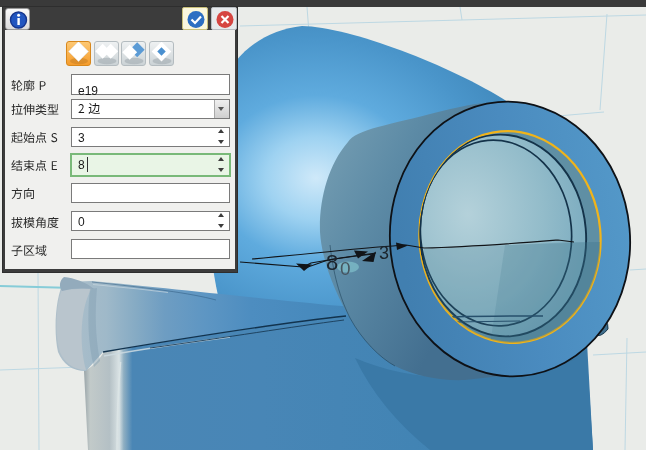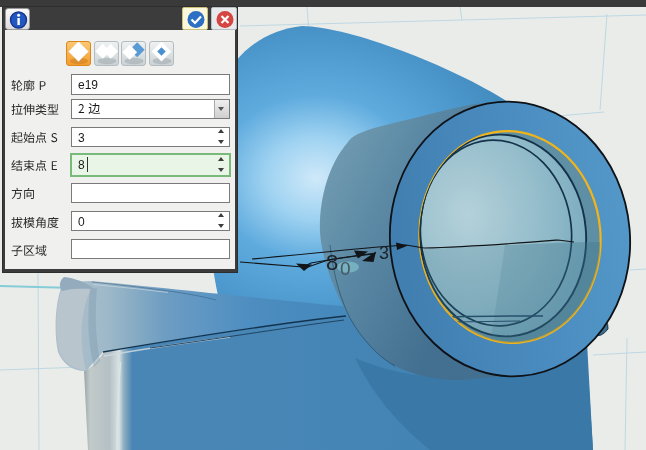--- a/index.html
+++ b/index.html
@@ -187,21 +187,21 @@
 <svg style="position:absolute;left:11px;top:186px" width="26" height="16">
     <path d="M5.3 2.2C5.6 2.7 6 3.5 6.1 4H0.8V4.9H4.1C3.9 7.6 3.6 10.7 0.6 12.3C0.8 12.4 1.1 12.8 1.2 13C3.5 11.8 4.4 9.8 4.8 7.7H9.1C8.9 10.4 8.6 11.5 8.3 11.9C8.1 12 8 12 7.7 12C7.4 12 6.6 12 5.7 11.9C5.9 12.2 6 12.5 6 12.8C6.8 12.9 7.6 12.9 8 12.8C8.5 12.8 8.8 12.7 9.1 12.4C9.5 11.9 9.8 10.6 10 7.2C10 7.1 10.1 6.8 10.1 6.8H4.9C5 6.2 5 5.5 5.1 4.9H11.2V4H6.2L7 3.6C6.9 3.1 6.5 2.4 6.1 1.8Z M17.3 1.9C17.1 2.5 16.8 3.3 16.5 4H13.2V13H14.1V4.9H22V11.8C22 12 21.9 12 21.7 12C21.4 12.1 20.6 12.1 19.7 12C19.9 12.3 20 12.7 20 13C21.1 13 21.9 12.9 22.3 12.8C22.7 12.6 22.9 12.4 22.9 11.8V4H17.5C17.8 3.4 18.1 2.7 18.4 2.1ZM16.5 7.3H19.5V9.6H16.5ZM15.6 6.5V11.3H16.5V10.4H20.4V6.5Z" fill="#2b2b2b"></path>
   </svg>
 <svg style="position:absolute;left:11px;top:215px" width="50" height="16">
     <path d="M8.3 2.6C9 3 10 3.6 10.4 4.1L11 3.4C10.5 3 9.5 2.4 8.7 2ZM6.2 1.9C6.2 2.6 6.1 3.4 6.1 4.1H4.5V5H6.1C6 7.8 5.4 10.7 3.5 12.3C3.7 12.4 4 12.7 4.2 12.9C5.4 11.8 6.1 10.3 6.5 8.6C6.9 9.4 7.3 10.1 7.9 10.8C7.2 11.4 6.5 11.9 5.7 12.2C5.8 12.4 6.1 12.7 6.2 12.9C7 12.6 7.8 12.1 8.5 11.4C9.2 12.1 10 12.6 11 13C11.1 12.7 11.4 12.4 11.6 12.2C10.6 11.9 9.8 11.4 9 10.7C9.8 9.7 10.4 8.3 10.7 6.6L10.2 6.4L10 6.5H6.8C6.9 6 6.9 5.5 7 5H11.5V4.1H7C7 3.4 7 2.6 7 1.9ZM9.7 7.3C9.5 8.4 9 9.3 8.4 10.1C7.7 9.3 7.1 8.3 6.8 7.3ZM2.3 1.9V4.3H0.5V5.1H2.3V7.8C1.6 8 0.9 8.2 0.4 8.4L0.7 9.3L2.3 8.7V11.9C2.3 12.1 2.2 12.1 2.1 12.1C1.9 12.1 1.4 12.1 0.9 12.1C1 12.3 1.1 12.7 1.1 12.9C1.9 12.9 2.4 12.9 2.7 12.8C3 12.6 3.2 12.4 3.2 11.9V8.4L4.6 7.9L4.5 7.2L3.2 7.6V5.1H4.4V4.3H3.2V1.9Z M17.7 7H21.8V7.9H17.7ZM17.7 5.5H21.8V6.3H17.7ZM20.8 1.9V2.9H18.9V1.9H18.1V2.9H16.3V3.7H18.1V4.6H18.9V3.7H20.8V4.6H21.7V3.7H23.3V2.9H21.7V1.9ZM16.8 4.8V8.5H19.3C19.2 8.9 19.2 9.2 19.1 9.5H16.1V10.3H18.8C18.4 11.2 17.5 11.9 15.7 12.2C15.9 12.4 16.1 12.8 16.2 13C18.3 12.5 19.3 11.6 19.8 10.3C20.4 11.6 21.5 12.5 23 13C23.2 12.7 23.4 12.4 23.6 12.2C22.2 11.9 21.2 11.3 20.6 10.3H23.3V9.5H20C20.1 9.2 20.1 8.9 20.1 8.5H22.7V4.8ZM14.1 1.9V4.2H12.6V5.1H14.1V5.1C13.8 6.7 13.1 8.6 12.4 9.6C12.5 9.9 12.8 10.2 12.9 10.5C13.3 9.8 13.8 8.7 14.1 7.5V12.9H15V6.8C15.3 7.4 15.7 8.2 15.8 8.6L16.4 7.9C16.2 7.5 15.3 6 15 5.6V5.1H16.2V4.2H15V1.9Z M27.2 5.5H29.8V7H27.2ZM27.2 4.7H27.2C27.5 4.3 27.9 3.9 28.2 3.5H31.5C31.3 3.9 30.9 4.3 30.6 4.7ZM33.6 5.5V7H30.7V5.5ZM28 1.9C27.4 3.1 26.3 4.6 24.7 5.7C24.9 5.8 25.2 6.1 25.3 6.3C25.7 6.1 26 5.8 26.3 5.6V7.7C26.3 9.2 26.1 11.1 24.8 12.4C25 12.5 25.3 12.9 25.5 13.1C26.3 12.3 26.7 11.2 27 10.2H29.8V12.7H30.7V10.2H33.6V11.8C33.6 12 33.5 12 33.3 12C33.1 12 32.4 12.1 31.6 12C31.8 12.3 31.9 12.7 32 12.9C32.9 12.9 33.6 12.9 34 12.8C34.4 12.6 34.5 12.3 34.5 11.8V4.7H31.6C32.1 4.2 32.5 3.6 32.8 3.1L32.2 2.7L32.1 2.7H28.7L29 2.1ZM27.2 7.8H29.8V9.4H27.1C27.2 8.8 27.2 8.3 27.2 7.8ZM33.6 7.8V9.4H30.7V7.8Z M40.6 4.3V5.3H38.7V6.1H40.6V8.1H45.3V6.1H47.2V5.3H45.3V4.3H44.4V5.3H41.5V4.3ZM44.4 6.1V7.3H41.5V6.1ZM45.1 9.6C44.6 10.2 43.8 10.7 42.9 11.1C42.1 10.7 41.4 10.2 40.9 9.6ZM38.9 8.8V9.6H40.4L40 9.7C40.5 10.4 41.2 11 42 11.4C40.8 11.8 39.6 12 38.3 12.1C38.4 12.3 38.6 12.7 38.7 12.9C40.2 12.7 41.6 12.4 42.9 11.9C44.1 12.4 45.5 12.8 47 13C47.1 12.7 47.4 12.4 47.5 12.2C46.2 12.1 45 11.8 43.9 11.4C45 10.9 45.9 10.1 46.4 9.1L45.8 8.8L45.7 8.8ZM41.7 2.1C41.8 2.4 42 2.8 42.2 3.1H37.5V6.4C37.5 8.2 37.4 10.7 36.4 12.6C36.7 12.6 37.1 12.8 37.2 13C38.3 11.1 38.4 8.3 38.4 6.4V4H47.4V3.1H43.2C43 2.7 42.8 2.2 42.6 1.9Z" fill="#2b2b2b"></path>
   </svg>
 <svg style="position:absolute;left:11px;top:243px" width="38" height="16">
     <path d="M5.6 5.5V7.3H0.6V8.2H5.6V11.8C5.6 12 5.5 12 5.3 12C5 12.1 4.1 12.1 3.1 12C3.3 12.3 3.4 12.7 3.5 13C4.7 13 5.4 12.9 5.9 12.8C6.4 12.6 6.5 12.4 6.5 11.8V8.2H11.4V7.3H6.5V6C7.9 5.3 9.4 4.2 10.5 3.2L9.8 2.7L9.6 2.7H1.8V3.6H8.6C7.7 4.3 6.6 5.1 5.6 5.5Z M23.1 2.6H13.2V12.6H23.4V11.7H14.1V3.4H23.1ZM15.1 5C16 5.7 17.1 6.7 18.1 7.6C17 8.6 15.9 9.5 14.7 10.2C14.9 10.4 15.3 10.7 15.4 10.9C16.6 10.2 17.7 9.2 18.7 8.2C19.7 9.2 20.7 10.1 21.3 10.9L22 10.2C21.3 9.5 20.4 8.5 19.3 7.5C20.2 6.5 21 5.5 21.6 4.4L20.8 4C20.2 5 19.5 6 18.7 6.9C17.7 6 16.7 5.2 15.8 4.5Z M27.5 10.8 27.8 11.6C28.9 11.3 30.4 10.9 31.9 10.4L31.8 9.7C30.2 10.1 28.6 10.5 27.5 10.8ZM29 6.4H30.6V8.4H29ZM28.3 5.7V9.1H31.3V5.7ZM24.4 10.5 24.8 11.3C25.7 10.9 26.9 10.3 28 9.7L27.7 8.9L26.6 9.4V5.7H27.7V4.8H26.6V2.1H25.8V4.8H24.5V5.7H25.8V9.8C25.3 10.1 24.8 10.3 24.4 10.5ZM34.3 5.7C34.1 6.8 33.7 7.8 33.2 8.8C33 7.6 32.9 6.1 32.8 4.5H35.4V3.7H34.7L35.3 3.2C35 2.8 34.3 2.3 33.8 1.9L33.3 2.4C33.8 2.8 34.4 3.3 34.7 3.7H32.8L32.8 1.9H31.9L32 3.7H27.9V4.5H32C32.1 6.6 32.2 8.4 32.5 9.9C31.8 10.8 31 11.6 30 12.3C30.2 12.4 30.6 12.7 30.7 12.9C31.5 12.3 32.2 11.7 32.8 10.9C33.1 12.2 33.6 12.9 34.4 12.9C35.1 12.9 35.4 12.4 35.5 10.8C35.3 10.8 35.1 10.6 34.9 10.4C34.8 11.6 34.7 12.1 34.5 12.1C34.1 12.1 33.7 11.3 33.4 10C34.2 8.8 34.7 7.4 35.2 5.8Z" fill="#2b2b2b"></path>
   </svg>
 <div style="position:absolute;left:71px;top:74px;width:159px;height:21px;background:#fff;border:1px solid #7a7a7a;"></div>
-<div style="position:absolute;left:78px;top:78px;font-size:12px;color:#1a1a1a">e19</div>
+<div style="position:absolute;left:78px;top:84px;font-size:12px;color:#1a1a1a">e19</div>
 <div style="position:absolute;left:71px;top:99px;width:159px;height:20px;background:#fff;border:1px solid #7a7a7a;"></div>
 <svg style="position:absolute;left:78px;top:101px" width="24" height="16">
     <path d="M0.5 12H6.1V11.1H3.6C3.2 11.1 2.6 11.1 2.2 11.1C4.2 9.2 5.6 7.4 5.6 5.6C5.6 4.1 4.6 3 3.1 3C2 3 1.2 3.6 0.5 4.3L1.1 5C1.6 4.4 2.2 3.9 2.9 3.9C4 3.9 4.6 4.7 4.6 5.7C4.6 7.2 3.3 8.9 0.5 11.4Z M11.2 2.6C11.9 3.2 12.7 4.1 13.1 4.7L13.8 4.1C13.4 3.5 12.6 2.7 11.9 2.1ZM16.9 2.1C16.9 2.8 16.9 3.4 16.8 4.1H14.4V4.9H16.8C16.6 7.2 16 9.2 14 10.3C14.3 10.5 14.5 10.8 14.7 11C16.8 9.6 17.5 7.5 17.7 4.9H20.4C20.2 8.3 20.1 9.6 19.8 9.9C19.6 10.1 19.5 10.1 19.3 10.1C19 10.1 18.3 10.1 17.6 10C17.8 10.3 17.9 10.7 17.9 11C18.6 11 19.3 11 19.6 11C20 10.9 20.3 10.8 20.6 10.5C21 10 21.1 8.6 21.3 4.5C21.3 4.4 21.3 4.1 21.3 4.1H17.8C17.8 3.4 17.8 2.8 17.8 2.1ZM13.2 6H10.8V6.9H12.3V10.6C11.8 10.8 11.2 11.4 10.5 12.1L11.2 13C11.8 12.1 12.4 11.4 12.8 11.4C13 11.4 13.4 11.8 13.9 12.1C14.8 12.7 15.8 12.8 17.4 12.8C18.6 12.8 20.8 12.8 21.7 12.7C21.7 12.4 21.8 11.9 21.9 11.7C20.7 11.8 18.9 11.9 17.4 11.9C16 11.9 15 11.8 14.2 11.3C13.7 11.1 13.5 10.8 13.2 10.7Z" fill="#1a1a1a"></path>
   </svg>
 <div style="position:absolute;left:214px;top:100px;width:15px;height:18px;background:linear-gradient(#efefef,#cfcfcf);border-left:1px solid #aaa"></div>
 <div style="position:absolute;left:218px;top:107px;width:0;height:0;border-left:3.5px solid transparent;border-right:3.5px solid transparent;border-top:4.5px solid #555"></div>
 <div style="position:absolute;left:71px;top:127px;width:159px;height:20px;background:#fff;border:1px solid #7a7a7a;"></div>
 <div style="position:absolute;left:78px;top:131px;font-size:12px;color:#1a1a1a">3</div>
 <div style="position:absolute;left:218px;top:129px;width:0;height:0;border-left:3px solid transparent;border-right:3px solid transparent;border-bottom:4.5px solid #3c3c3c"></div>
 <div style="position:absolute;left:218px;top:140px;width:0;height:0;border-left:3px solid transparent;border-right:3px solid transparent;border-top:4.5px solid #3c3c3c"></div>

